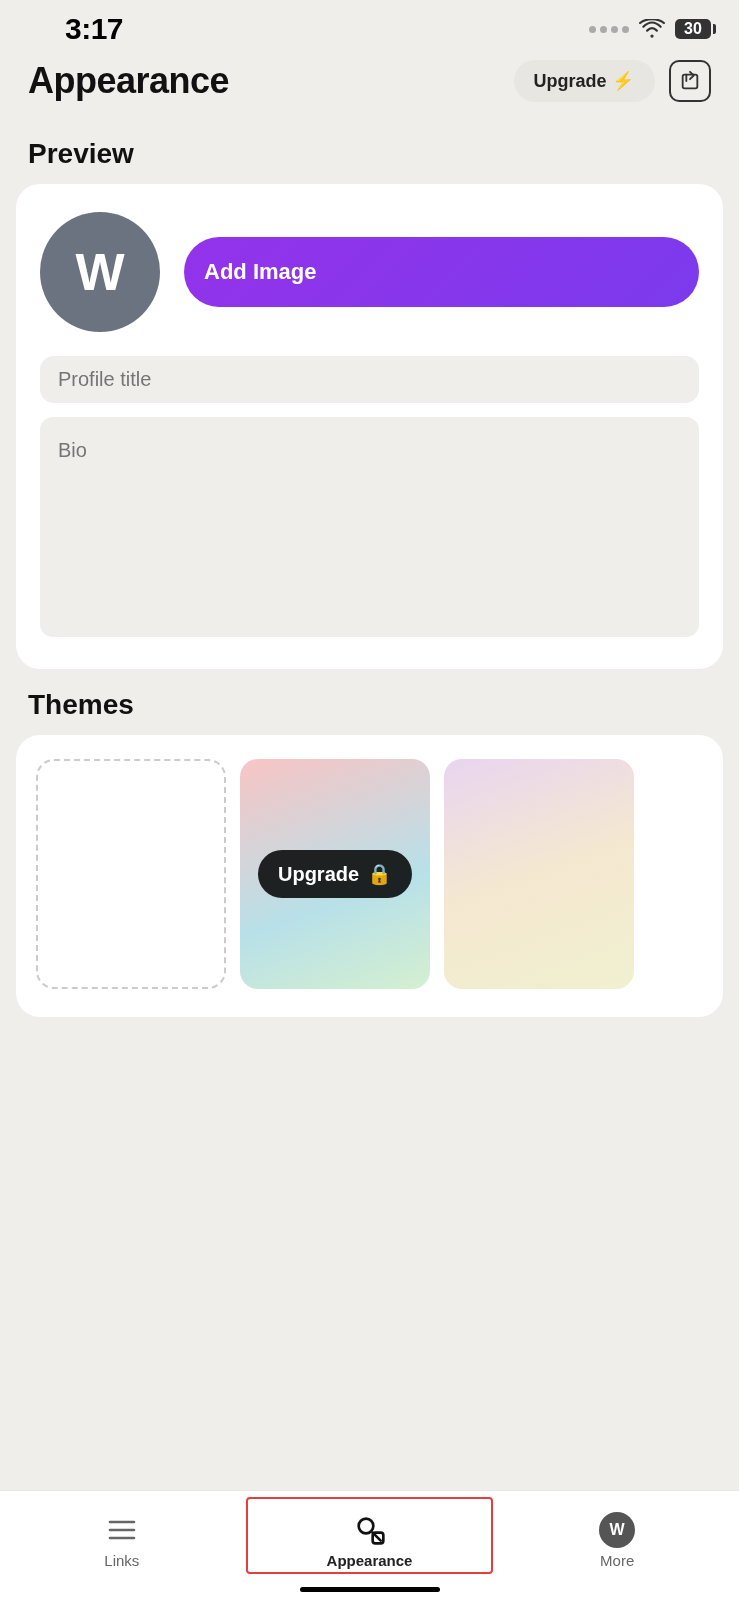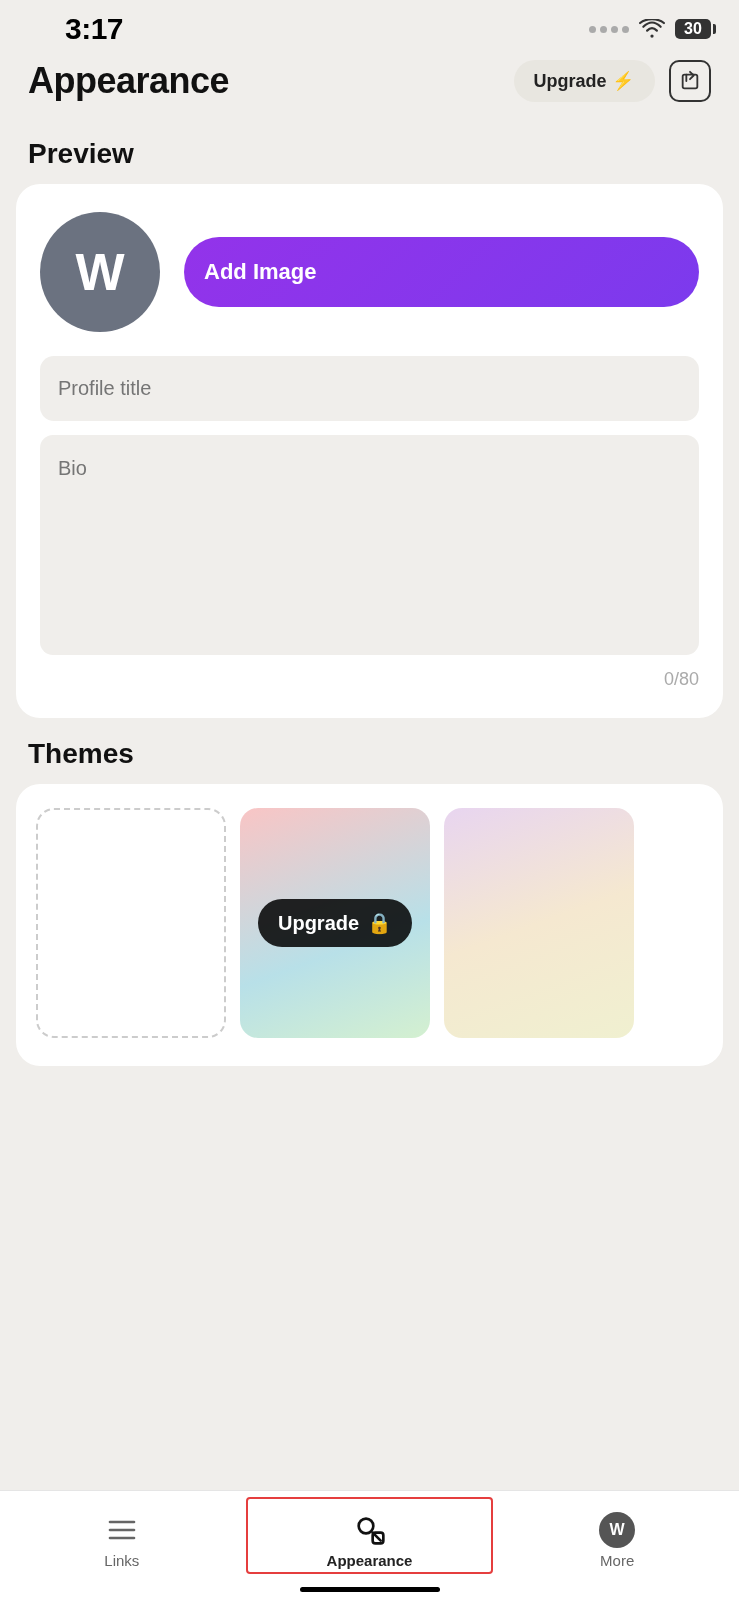--- a/index.html
+++ b/index.html
@@ -157,21 +157,21 @@
       color: #fff;
       cursor: pointer;
       text-align: left;
     }
 
     .profile-title-input {
       width: 100%;
       background: #f0eeeb;
       border: none;
       border-radius: 14px;
-      padding: 21px 18px;
+      padding: 12px 18px;
       font-size: 20px;
       color: #aaa;
       margin-bottom: 14px;
       outline: none;
     }
     .bio-input {
       width: 100%;
       background: #f0eeeb;
       border: none;
       border-radius: 13px;
@@ -365,21 +365,20 @@
     <div class="avatar">
       <span class="avatar-letter">W</span>
     </div>
     <button class="add-image-btn">Add Image</button>
   </div>
 
   <input class="profile-title-input" type="text" placeholder="Profile title" style="">
 
   <textarea class="bio-input" placeholder="Bio" style=""></textarea>
 
-  <div class="char-count">0/80</div>
 </div>
 
 <div class="section-title">Themes</div>
 
 <div class="themes-card">
   <div class="themes-row">
 
     <div class="theme-item theme-item-blank"></div>
 
     <div class="theme-item theme-item-pink">

